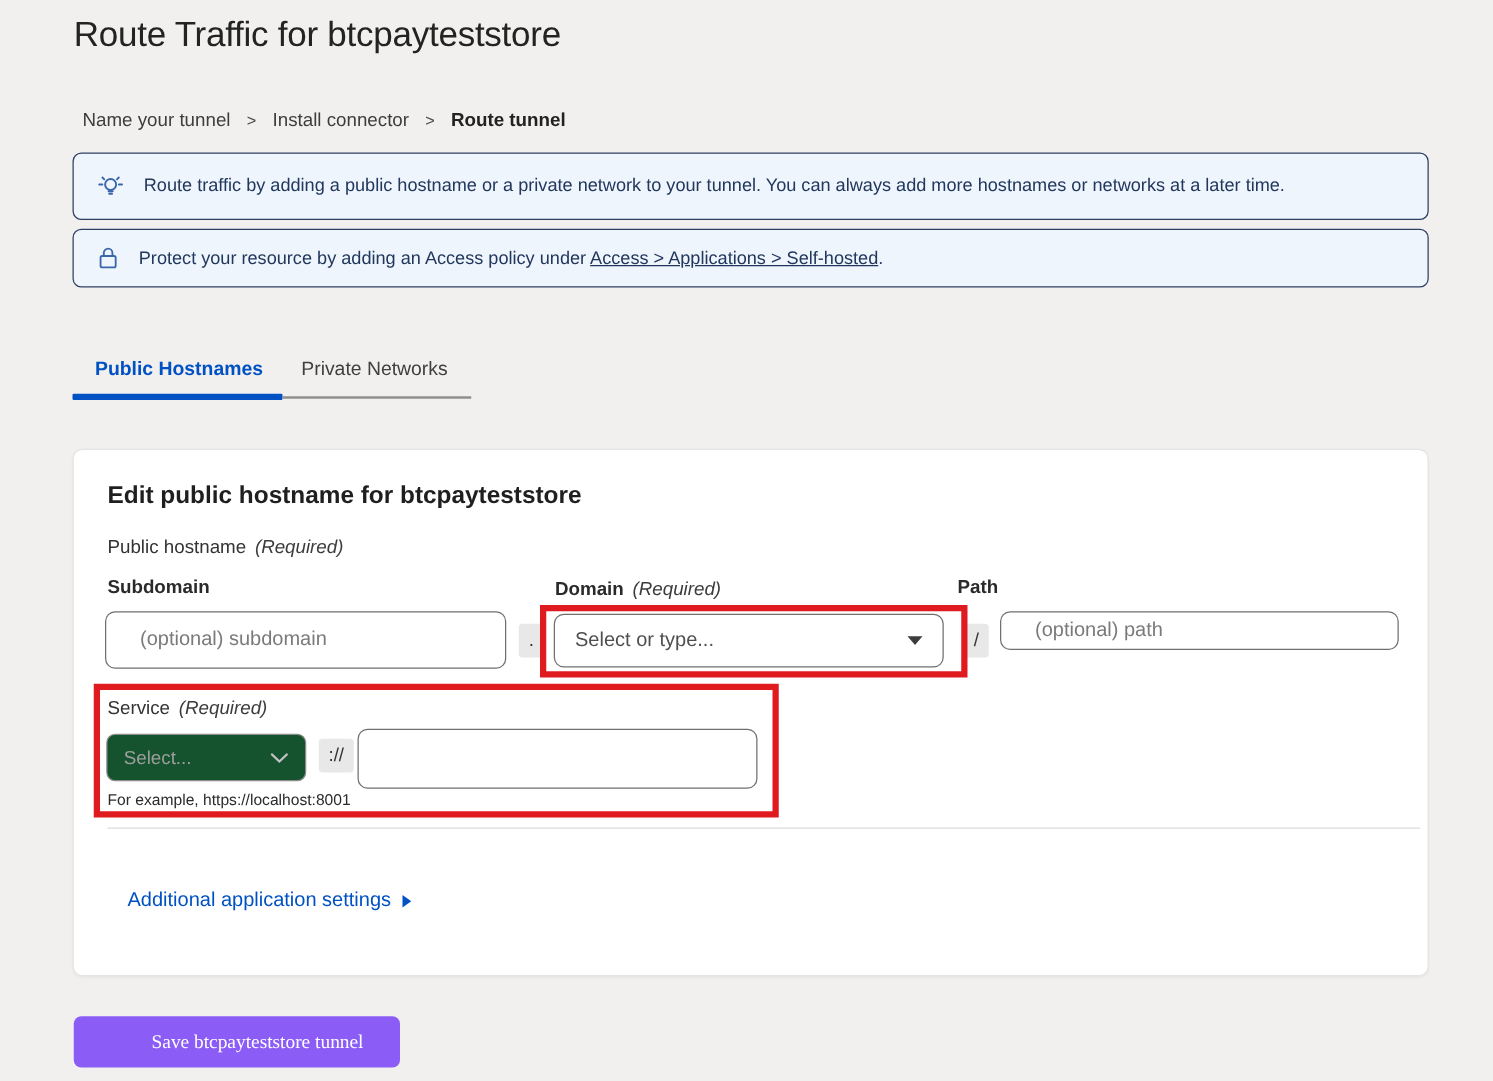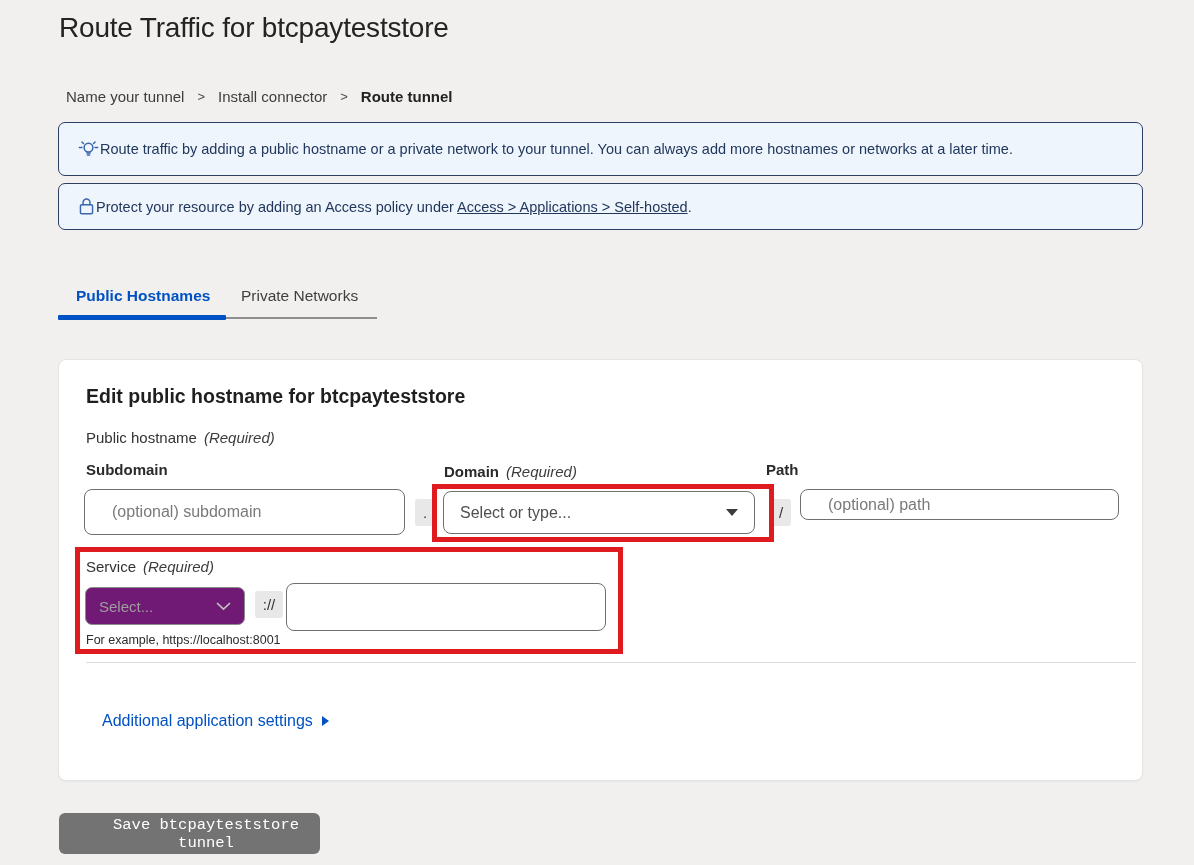--- a/index.html
+++ b/index.html
@@ -23,21 +23,21 @@
     display:flex; align-items:center; font-size:15px; color:#3d3d3d;
   }
   .breadcrumb .crumb { cursor:default; }
   .breadcrumb .sep { margin:0 13px; color:#4a4a4a; font-size:13px; }
   .breadcrumb .current { font-weight:700; color:#222; }
 
   
   .banner {
     position:absolute; left:15px; width:1085px;
     background:#eef5fd; border:1.5px solid #2e3f63; border-radius:7px;
-    display:flex; align-items:center; padding:0 18px; 
+    display:flex; align-items:center; padding:0 18px; gap:15px;
     font-size:14.5px; color:#22375c;
   }
   .banner-tip    { top:122px; height:54px; }
   .banner-access { top:183px; height:47px; }
   .banner svg { flex:0 0 auto; display:block; }
   .banner a { color:#22375c; text-decoration:underline; cursor:pointer; }
 
   
   .tab-label { position:absolute; top:287px; font-size:15.5px; cursor:pointer; }
   .tab-public  { left:33px;  color:#0051c3; font-weight:700; }
@@ -99,21 +99,21 @@
   }
   .combo-domain .combo-text { font-size:16px; color:#4f4f4f; }
   .caret-down {
     width:0; height:0;
     border-left:6.5px solid transparent; border-right:6.5px solid transparent;
     border-top:7.5px solid #3c3c3c;
   }
 
   .select-service {
     position:absolute; left:26px; top:227px; width:160px; height:38px;
-    background:#701a75; border:1px solid #8c8c8c; border-radius:7px;
+    background:#14532d; border:1px solid #8c8c8c; border-radius:7px;
     display:flex; align-items:center; justify-content:space-between;
     padding:0 13px; cursor:pointer;
   }
   .select-service .combo-text { font-size:15px; color:#9e9e9e; }
 
   .hint-text { position:absolute; left:27px; top:273px; font-size:12.5px; color:#2b2b2b; }
 
   .divider { position:absolute; left:27px; top:302px; width:1050px; height:1px; background:#dcdcdc; }
 
   .settings-link {
@@ -129,22 +129,22 @@
 
   
   .annotation {
     position:absolute; border:5px solid #e01b20; pointer-events:none; z-index:5;
   }
   .annotation-domain  { left:373px; top:124px; width:342px; height:58px; }
   .annotation-service { left:16px;  top:187px; width:548px; height:107px; }
 
   .save-button {
     position:absolute; left:16px; top:813px; width:261px; height:41px;
-    background:#737373; border:none; border-radius:6px;
-    color:#ffffff; font-size:15.5px; font-family:Liberation Mono, monospace;
+    background:#8b5cf6; border:none; border-radius:6px;
+    color:#ffffff; font-size:15.5px; font-family:Liberation Serif, serif;
     display:flex; align-items:center; justify-content:center; cursor:pointer;padding-left:33px;
   }
 </style>
 </head>
 <body>
 
 <div class="page">
 
   <h1 class="page-title">Route Traffic for btcpayteststore</h1>
 

